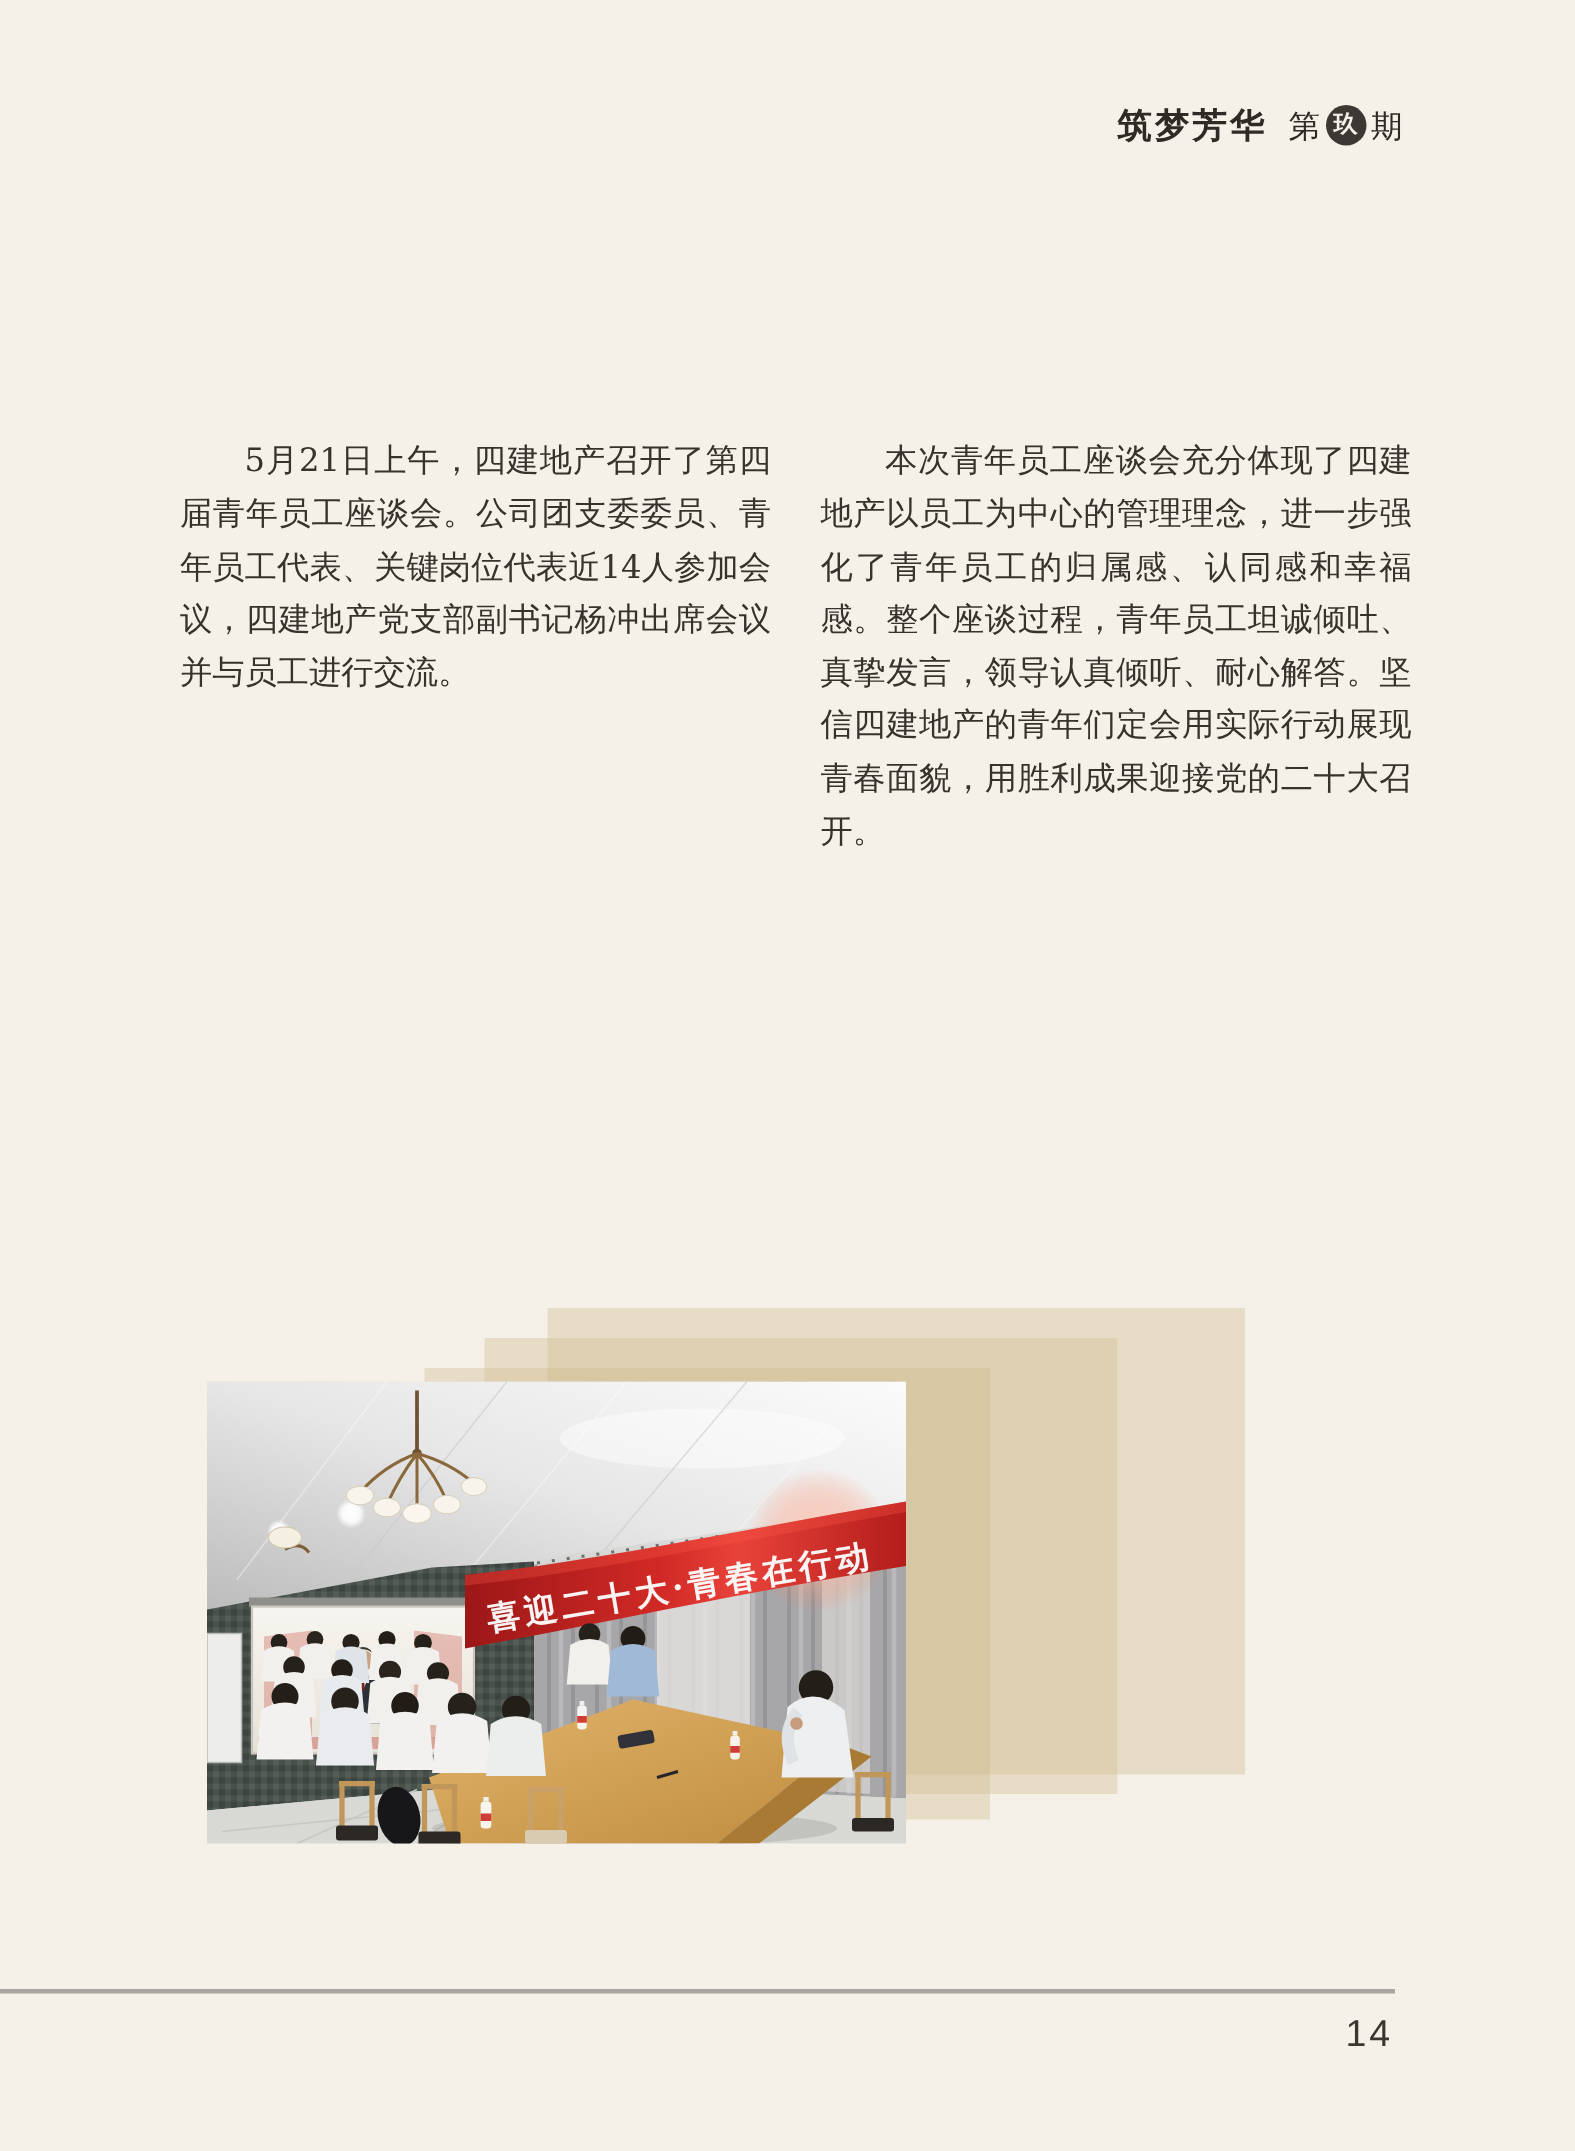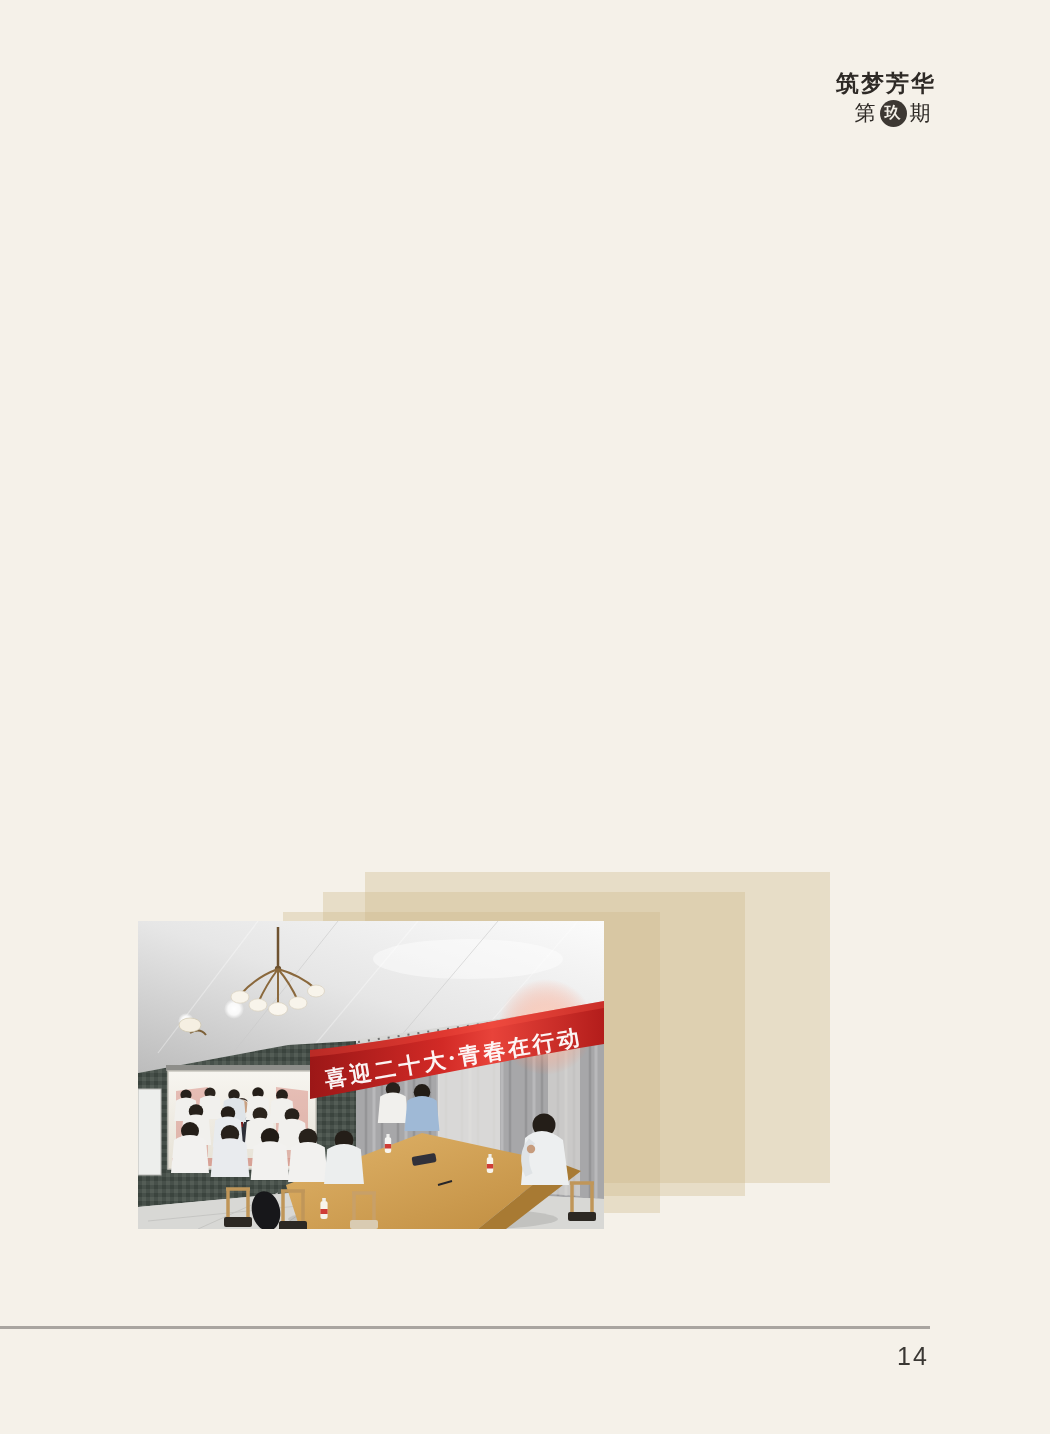--- a/index.html
+++ b/index.html
@@ -10,21 +10,20 @@
     background:#f5f1e9;
     overflow:hidden;
     font-family:"DejaVu Serif", serif;
     color:#34302b;
   }
   
   .header{
     position:absolute;top:68px;right:114px;
     display:flex;align-items:center;
     color:#2e2a26;
-    flex-direction:column;
   }
   .brand{
     font-family:"DejaVu Sans", sans-serif;
     font-weight:bold;font-size:23px;letter-spacing:2px;
   }
   .issue{display:flex;align-items:center;margin-left:14px;font-size:21px;letter-spacing:1px;}
   .issue-circle{
     width:27px;height:27px;border-radius:50%;
     background:#3d3833;color:#f5f1e9;
     display:flex;align-items:center;justify-content:center;
@@ -69,22 +68,24 @@
     <span class="issue">
       <span>第</span>
       <span class="issue-circle">玖</span>
       <span>期</span>
     </span>
   </div>
 
 
   <div class="columns">
     <div class="col">
+      <p class="indent">5月21日上午，四建地产召开了第四届青年员工座谈会。公司团支委委员、青年员工代表、关键岗位代表近14人参加会议，四建地产党支部副书记杨冲出席会议并与员工进行交流。</p>
     </div>
     <div class="col">
+      <p class="indent">本次青年员工座谈会充分体现了四建地产以员工为中心的管理理念，进一步强化了青年员工的归属感、认同感和幸福感。整个座谈过程，青年员工坦诚倾吐、真挚发言，领导认真倾听、耐心解答。坚信四建地产的青年们定会用实际行动展现青春面貌，用胜利成果迎接党的二十大召开。</p>
     </div>
   </div>
 
   <div class="deco deco-a"></div>
   <div class="deco deco-b"></div>
   <div class="deco deco-c"></div>
 
   <div class="photo">
     <svg viewBox="0 0 466 308" xmlns="http://www.w3.org/2000/svg">
       <defs>

